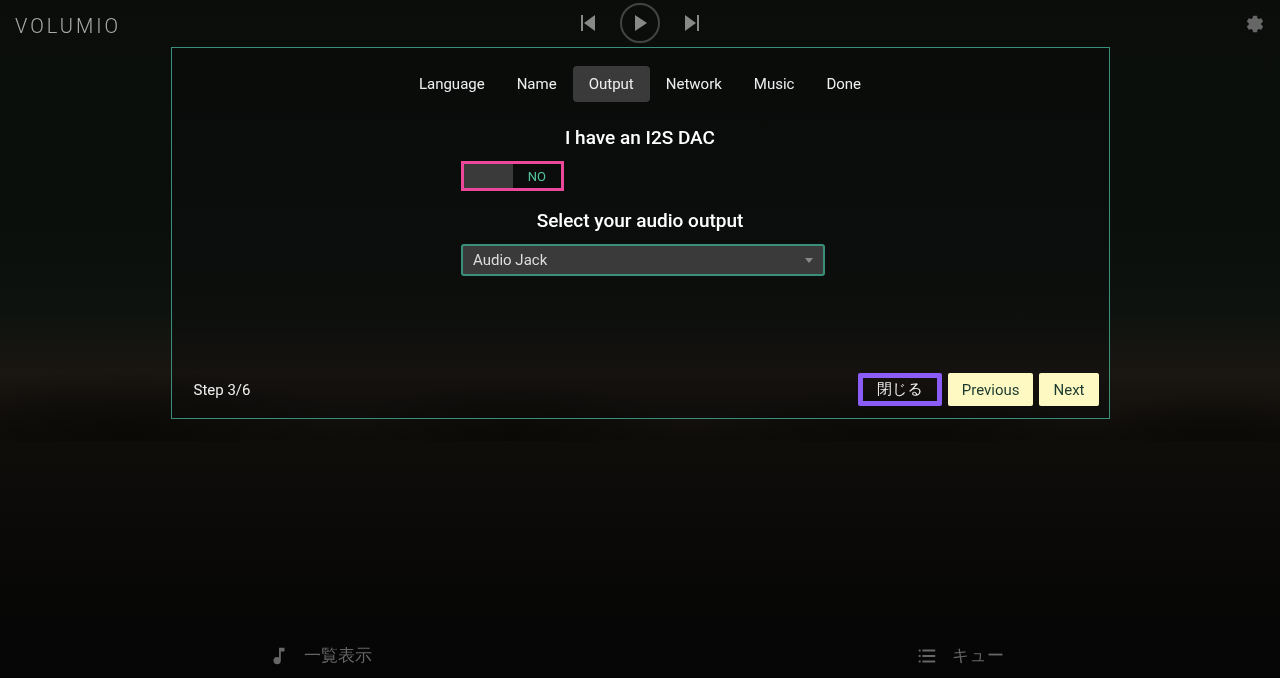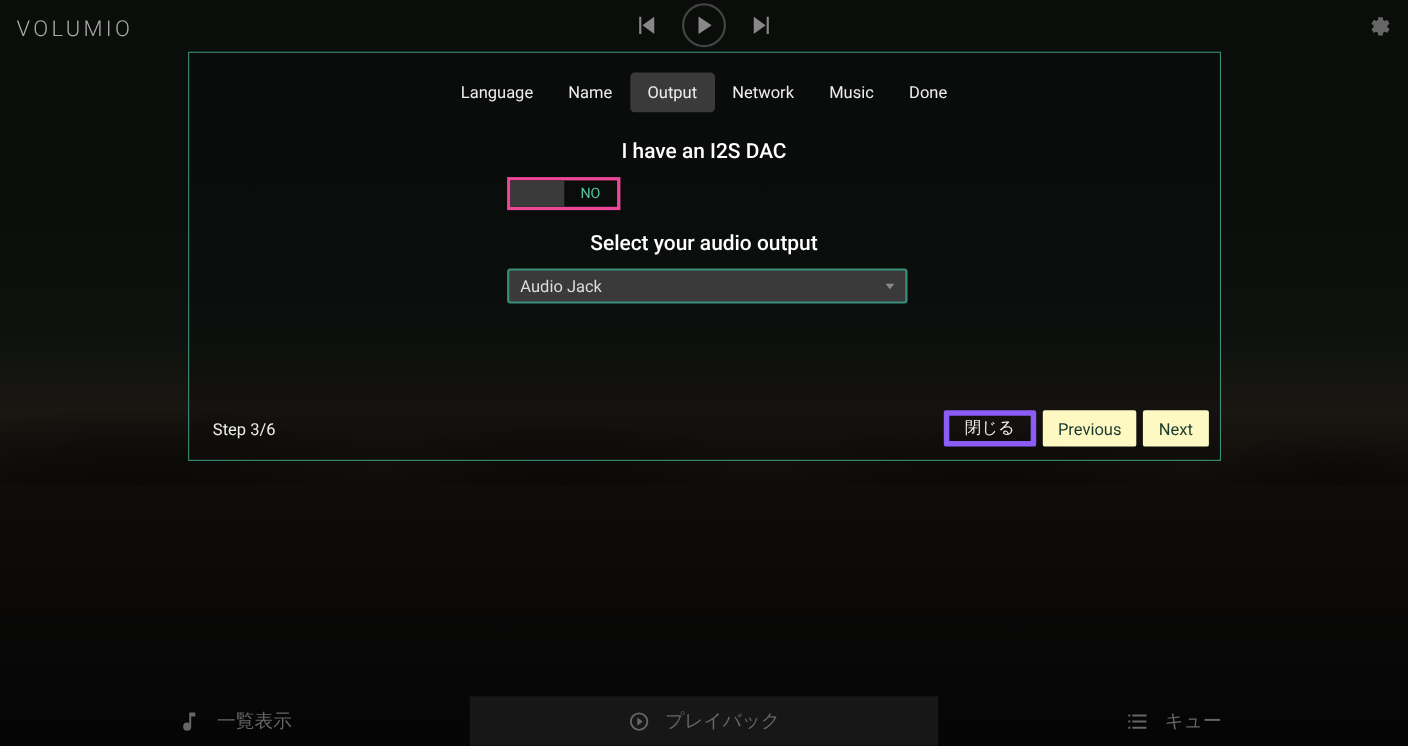--- a/index.html
+++ b/index.html
@@ -344,25 +344,19 @@
   </div>
 </div>
 
 <div class="bottombar">
   <div class="bottom-tab">
     <svg width="22" height="22" viewBox="0 0 24 24">
       <path d="M12,3V13.55C11.41,13.21 10.73,13 10,13A4,4 0 0,0 6,17A4,4 0 0,0 10,21A4,4 0 0,0 14,17V7H18V3H12Z"></path>
     </svg>
     <span>一覧表示</span>
   </div>
-  <div class="bottom-tab active">
-    <svg width="20" height="20" viewBox="0 0 24 24">
-      <path d="M12,2A10,10 0 0,0 2,12A10,10 0 0,0 12,22A10,10 0 0,0 22,12A10,10 0 0,0 12,2M12,4A8,8 0 0,1 20,12A8,8 0 0,1 12,20A8,8 0 0,1 4,12A8,8 0 0,1 12,4M10,7.5V16.5L16,12"></path>
-    </svg>
-    <span>プレイバック</span>
-  </div>
   <div class="bottom-tab">
     <svg width="22" height="22" viewBox="0 0 24 24">
       <path d="M3,5H5V7H3V5M7,5H21V7H7V5M3,11H5V13H3V11M7,11H21V13H7V11M3,17H5V19H3V17M7,17H21V19H7V17Z"></path>
     </svg>
     <span>キュー</span>
   </div>
 </div>
 
 </body></html>

